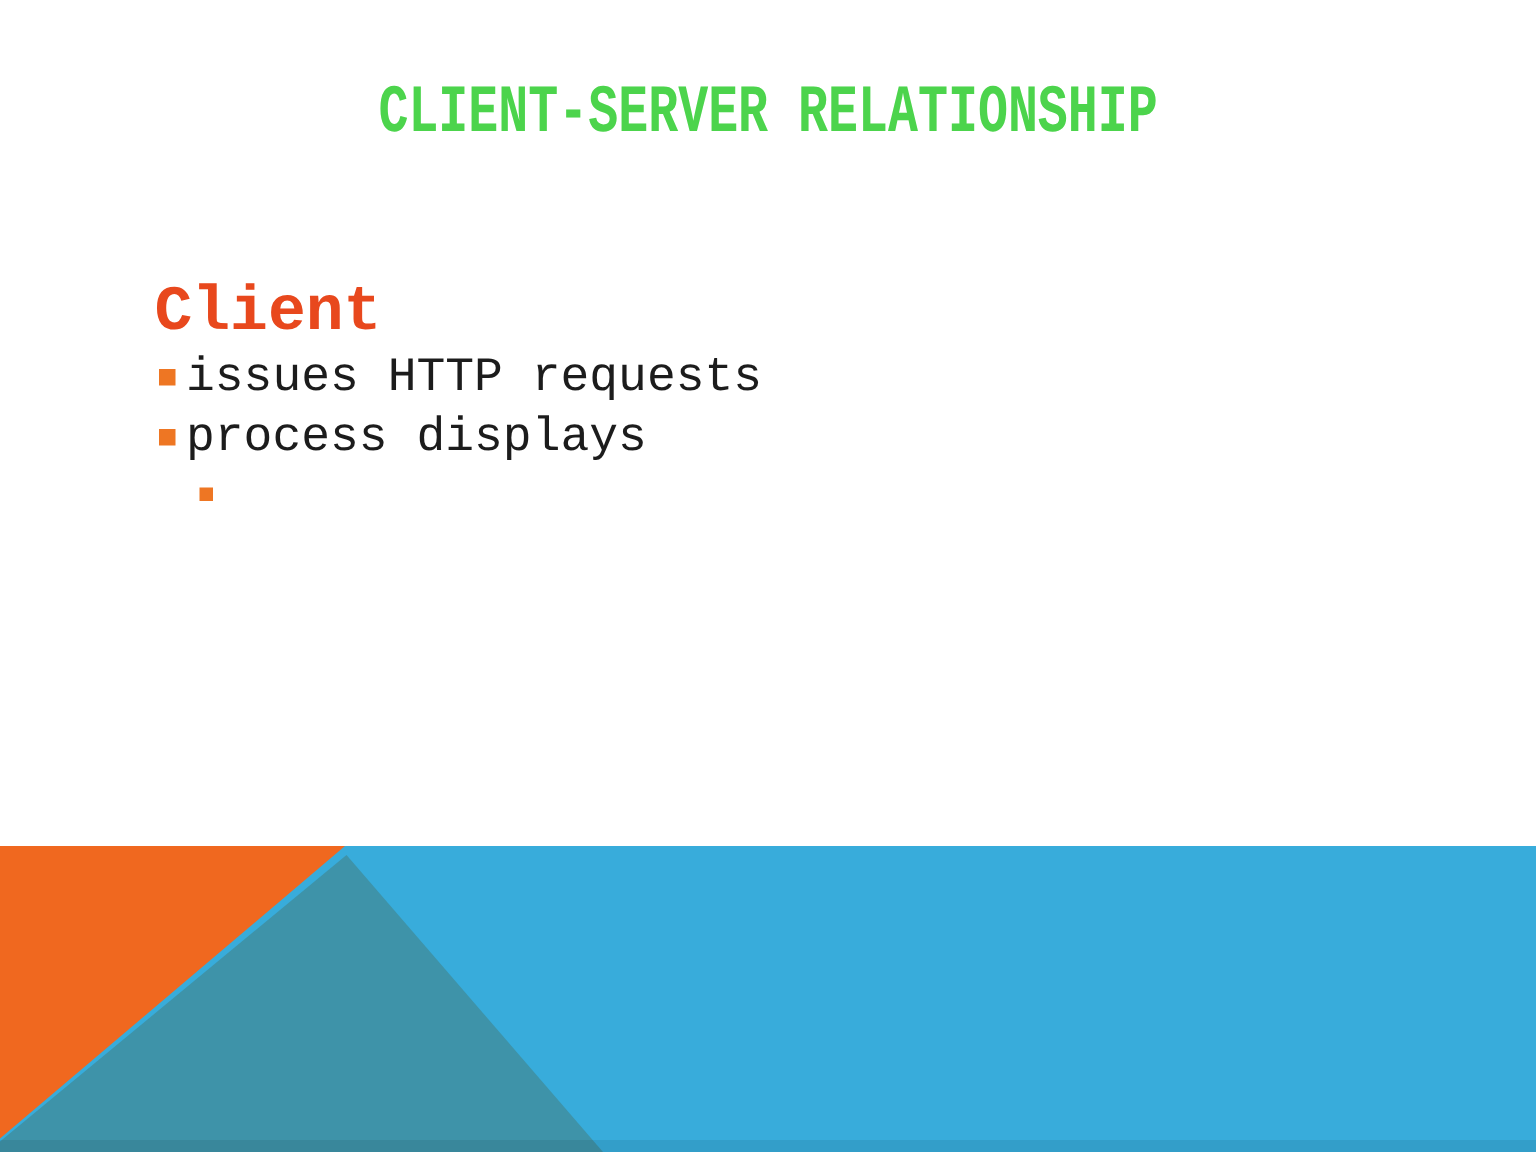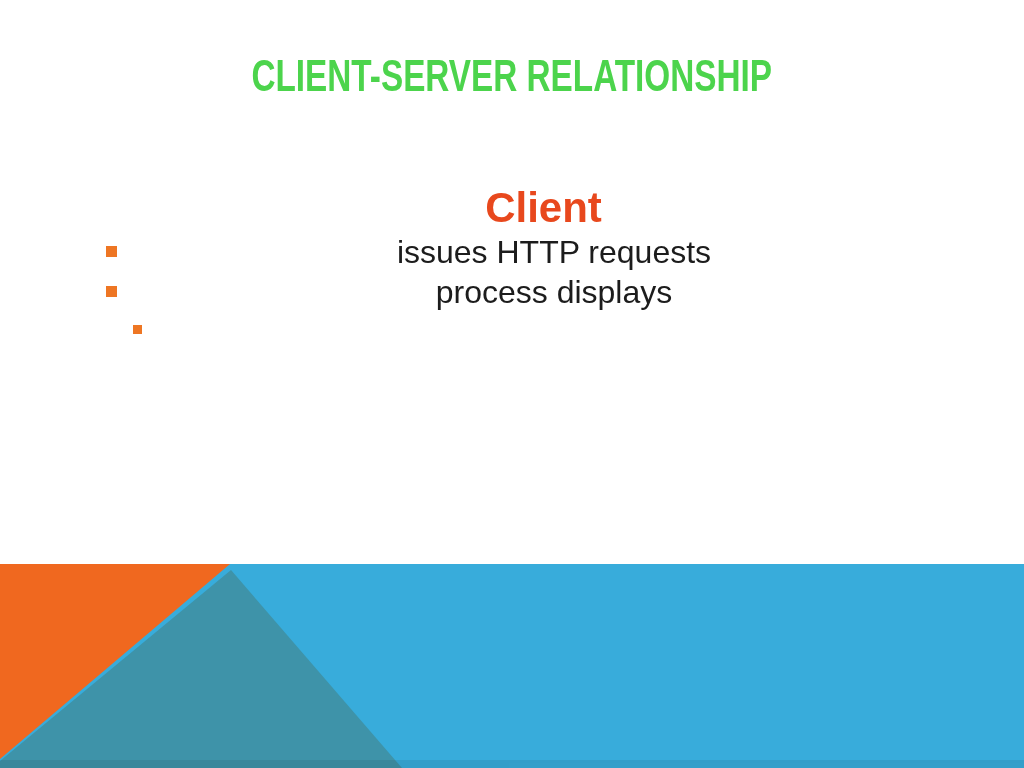--- a/index.html
+++ b/index.html
@@ -2,21 +2,21 @@
 <html style="--background: #ffffff; --title_green: #4cd44c; --heading_orange: #e8481d; --bullet_orange: #ee7623; --body_text: #1c1c1c; --band_light_blue: #38acdb; --band_teal: #3e93a9; --band_orange: #f0681f; --band_bottom_shade: rgba(0,0,0,0.08);"><head>
 <meta charset="utf-8">
 <style>
   html, body { margin: 0; padding: 0; }
   .slide {
     position: relative;
     width: 1024px;
     height: 768px;
     background: var(--background, #ffffff);
     overflow: hidden;
-    font-family: Liberation Sans, sans-serif;
+    font-family: Liberation Mono, monospace;
   }
 
   
   .title-wrap {
     position: absolute;
     top: 50px;
     left: 0;
     width: 100%;
     text-align: center;
     white-space: nowrap;
@@ -31,21 +31,20 @@
     transform-origin: center center;
   }
 
   
   .content {
     position: absolute;
     left: 103px;
     top: 186px;
     right: 40px;
     color: var(--body_text, #1c1c1c);
-    text-align: center;
   }
   .section-heading {
     margin: 0;
     font-size: 42px;
     font-weight: bold;
     line-height: 44px;
     color: var(--heading_orange, #e8481d);
   }
   ul.bullets {
     list-style: none;

